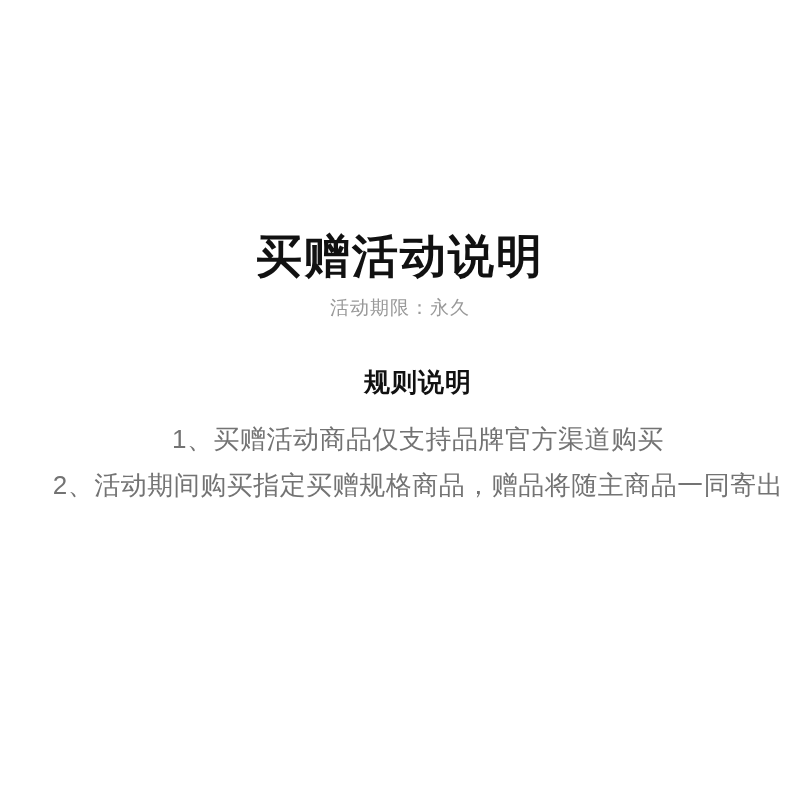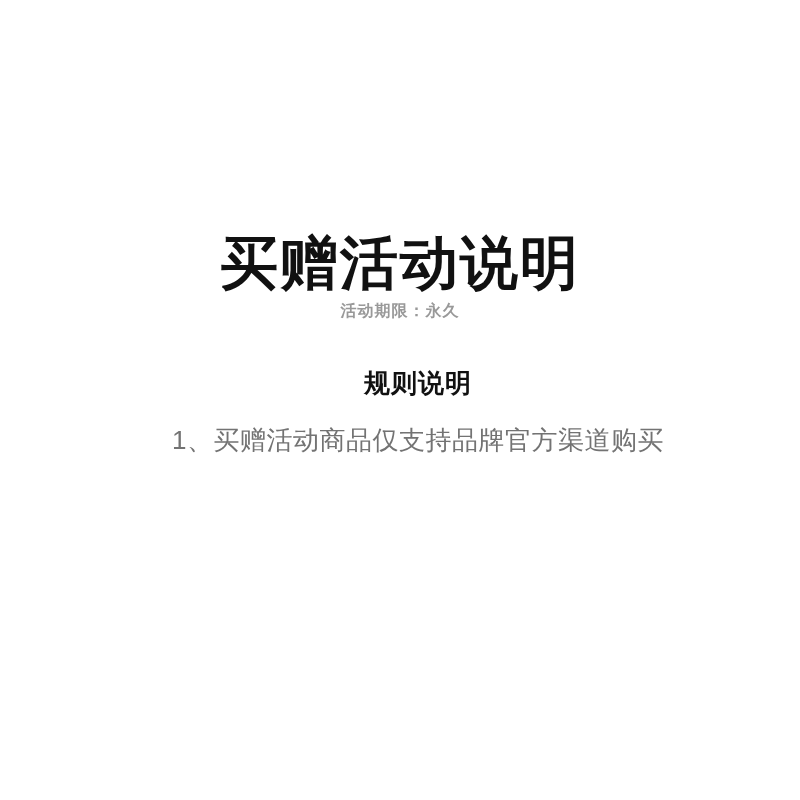--- a/index.html
+++ b/index.html
@@ -13,30 +13,30 @@
   }
   .page {
     width: 800px;
     height: 800px;
     background: #ffffff;
     box-sizing: border-box;
     padding-top: 230px;
     text-align: center;
   }
   .title {
-    font-size: 58px;
+    font-size: 46px;
     font-weight: 700;
     color: #111111;
     letter-spacing: 2px;
     line-height: 1.15;
   }
   .period {
-    margin-top: 4px;
-    font-size: 16px;
-    font-weight: 700;
+    margin-top: 12px;
+    font-size: 19px;
+    font-weight: 400;
     color: #999999;
     letter-spacing: 1px;
   }
   .rules {
     margin-top: 44px;
     padding-left: 36px;
   }
   .rules-heading {
     font-size: 26px;
     font-weight: 700;
@@ -61,18 +61,19 @@
   <div class="title">买赠活动说明</div>
 
   <div class="period">活动期限：永久</div>
 
   <div class="rules">
 
     <div class="rules-heading">规则说明</div>
 
     <div class="rule-item">1、买赠活动商品仅支持品牌官方渠道购买</div>
 
+    <div class="rule-item">2、活动期间购买指定买赠规格商品，赠品将随主商品一同寄出</div>
 
 
 
   </div>
 
 </div>
 
 </body></html>

